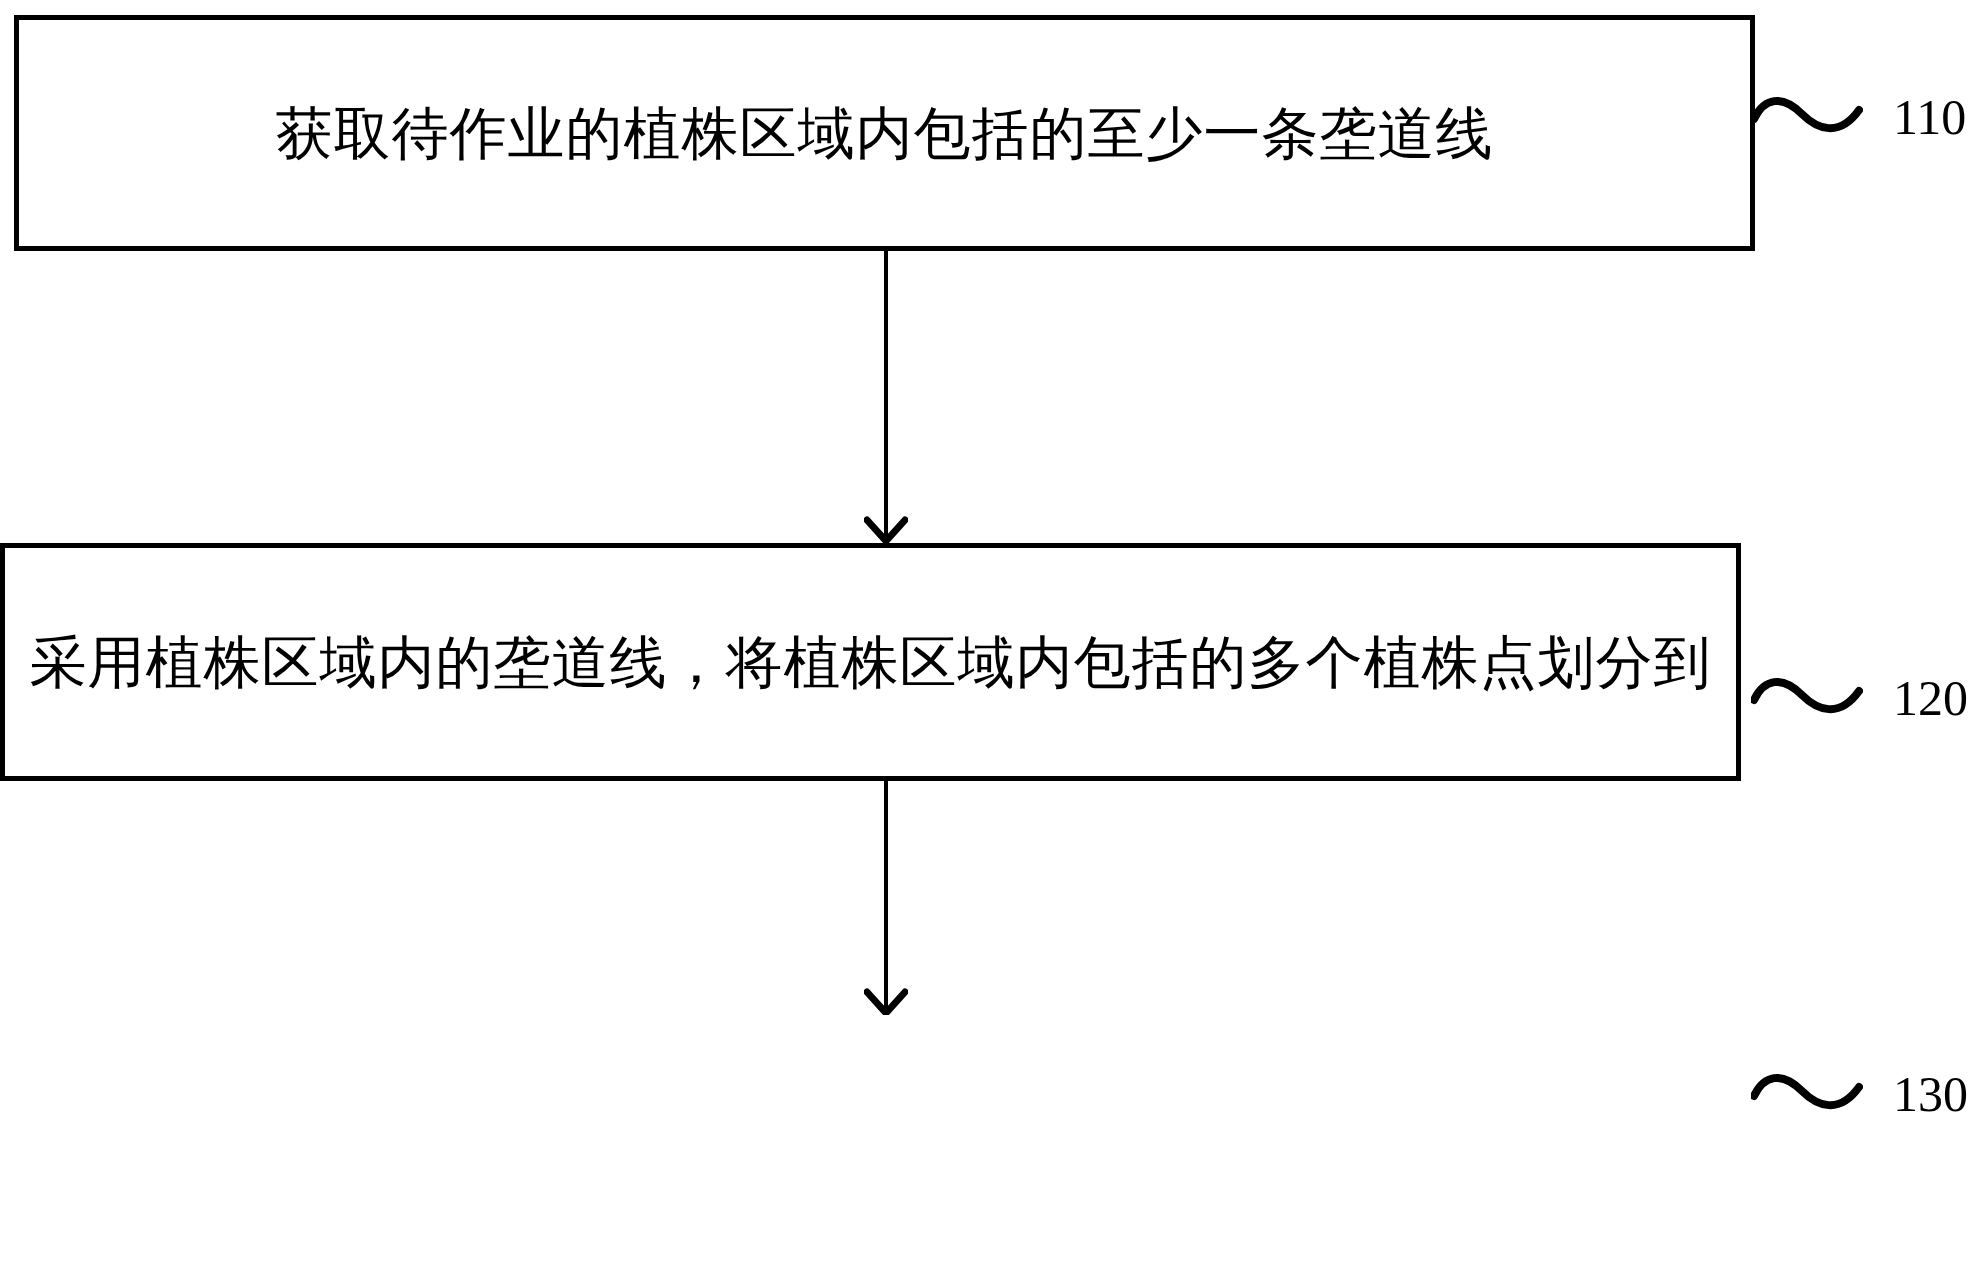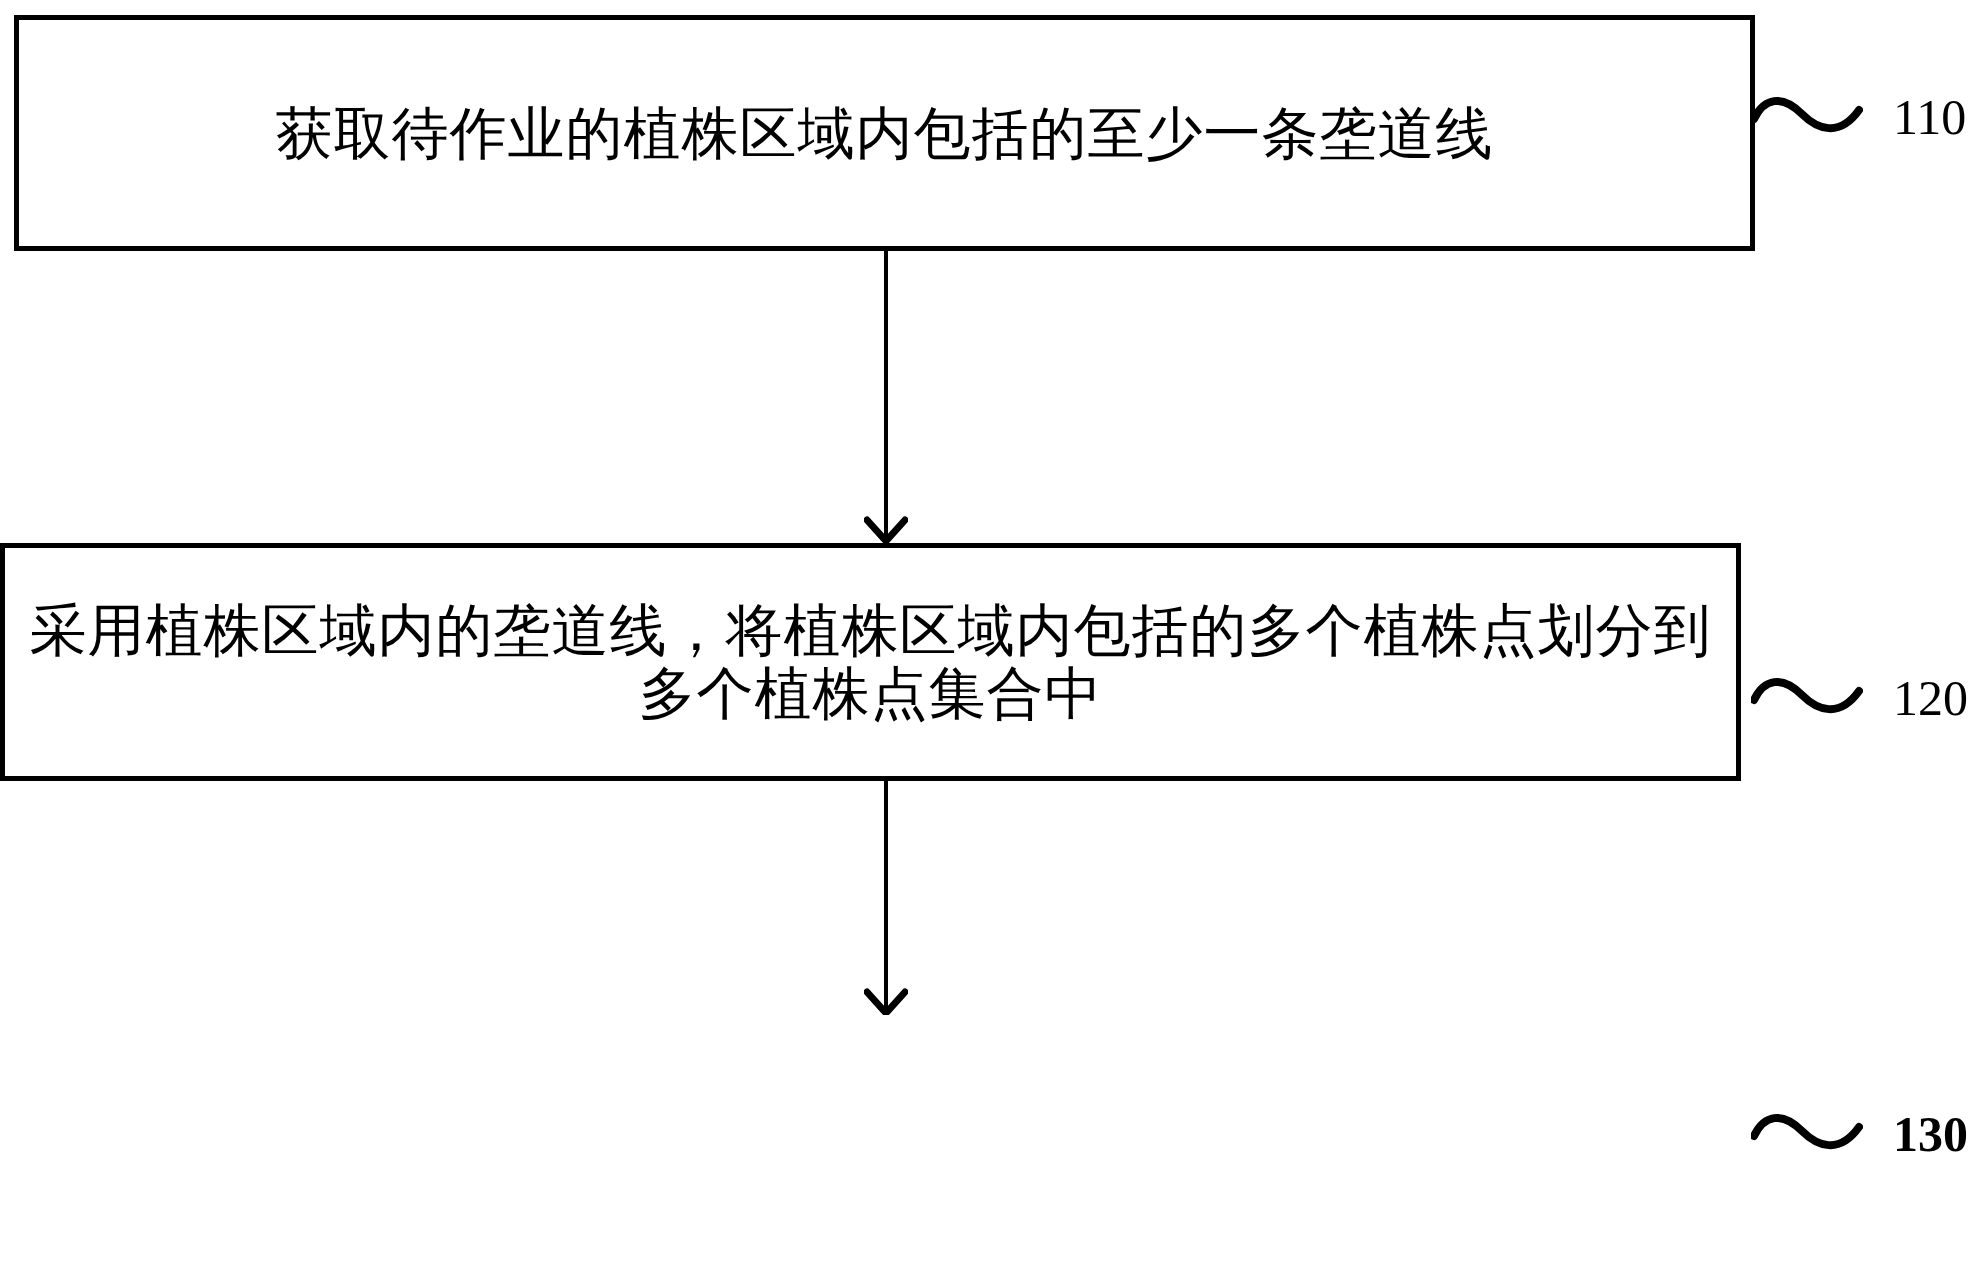--- a/index.html
+++ b/index.html
@@ -42,21 +42,21 @@
   .arrow2 { left: 864px; top: 781px; }
 
   .ref-group {
     position: absolute;
     display: flex;
     align-items: center;
     gap: 30px;
   }
   .ref1 { left: 1751px; top: 91px; }
   .ref2 { left: 1751px; top: 672px; }
-  .ref3 { left: 1751px; top: 1108px; font-weight: bold; }
+  .ref3 { left: 1751px; top: 1068px; }
   .ref-num {
     font-family: "Liberation Serif", "DejaVu Serif", serif;
     font-size: 50px;
     line-height: 52px;
     color: #000000;
     white-space: nowrap;
   }
   .tilde { display: block; }
 </style>
 </head>
@@ -68,21 +68,20 @@
     <div class="box-line">获取待作业的植株区域内包括的至少一条垄道线</div>
   </div>
 
   <svg class="arrow arrow1" width="44" height="292" viewBox="0 0 44 292">
     <line x1="22" y1="0" x2="22" y2="288" stroke="#000000" stroke-width="4"></line>
     <polyline points="3,269 22,290 41,269" fill="none" stroke="#000000" stroke-width="7" stroke-linecap="round" stroke-linejoin="miter"></polyline>
   </svg>
 
   <div class="flow-box box2">
     <div class="box-line">采用植株区域内的垄道线，将植株区域内包括的多个植株点划分到</div>
-    <div class="box-line">多个植株点集合中</div>
   </div>
 
   <svg class="arrow arrow2" width="44" height="234" viewBox="0 0 44 234">
     <line x1="22" y1="0" x2="22" y2="230" stroke="#000000" stroke-width="4"></line>
     <polyline points="3,211 22,232 41,211" fill="none" stroke="#000000" stroke-width="7" stroke-linecap="round" stroke-linejoin="miter"></polyline>
   </svg>
 
 
   <div class="ref-group ref1">
     <svg class="tilde" width="112" height="52" viewBox="0 0 112 52">

